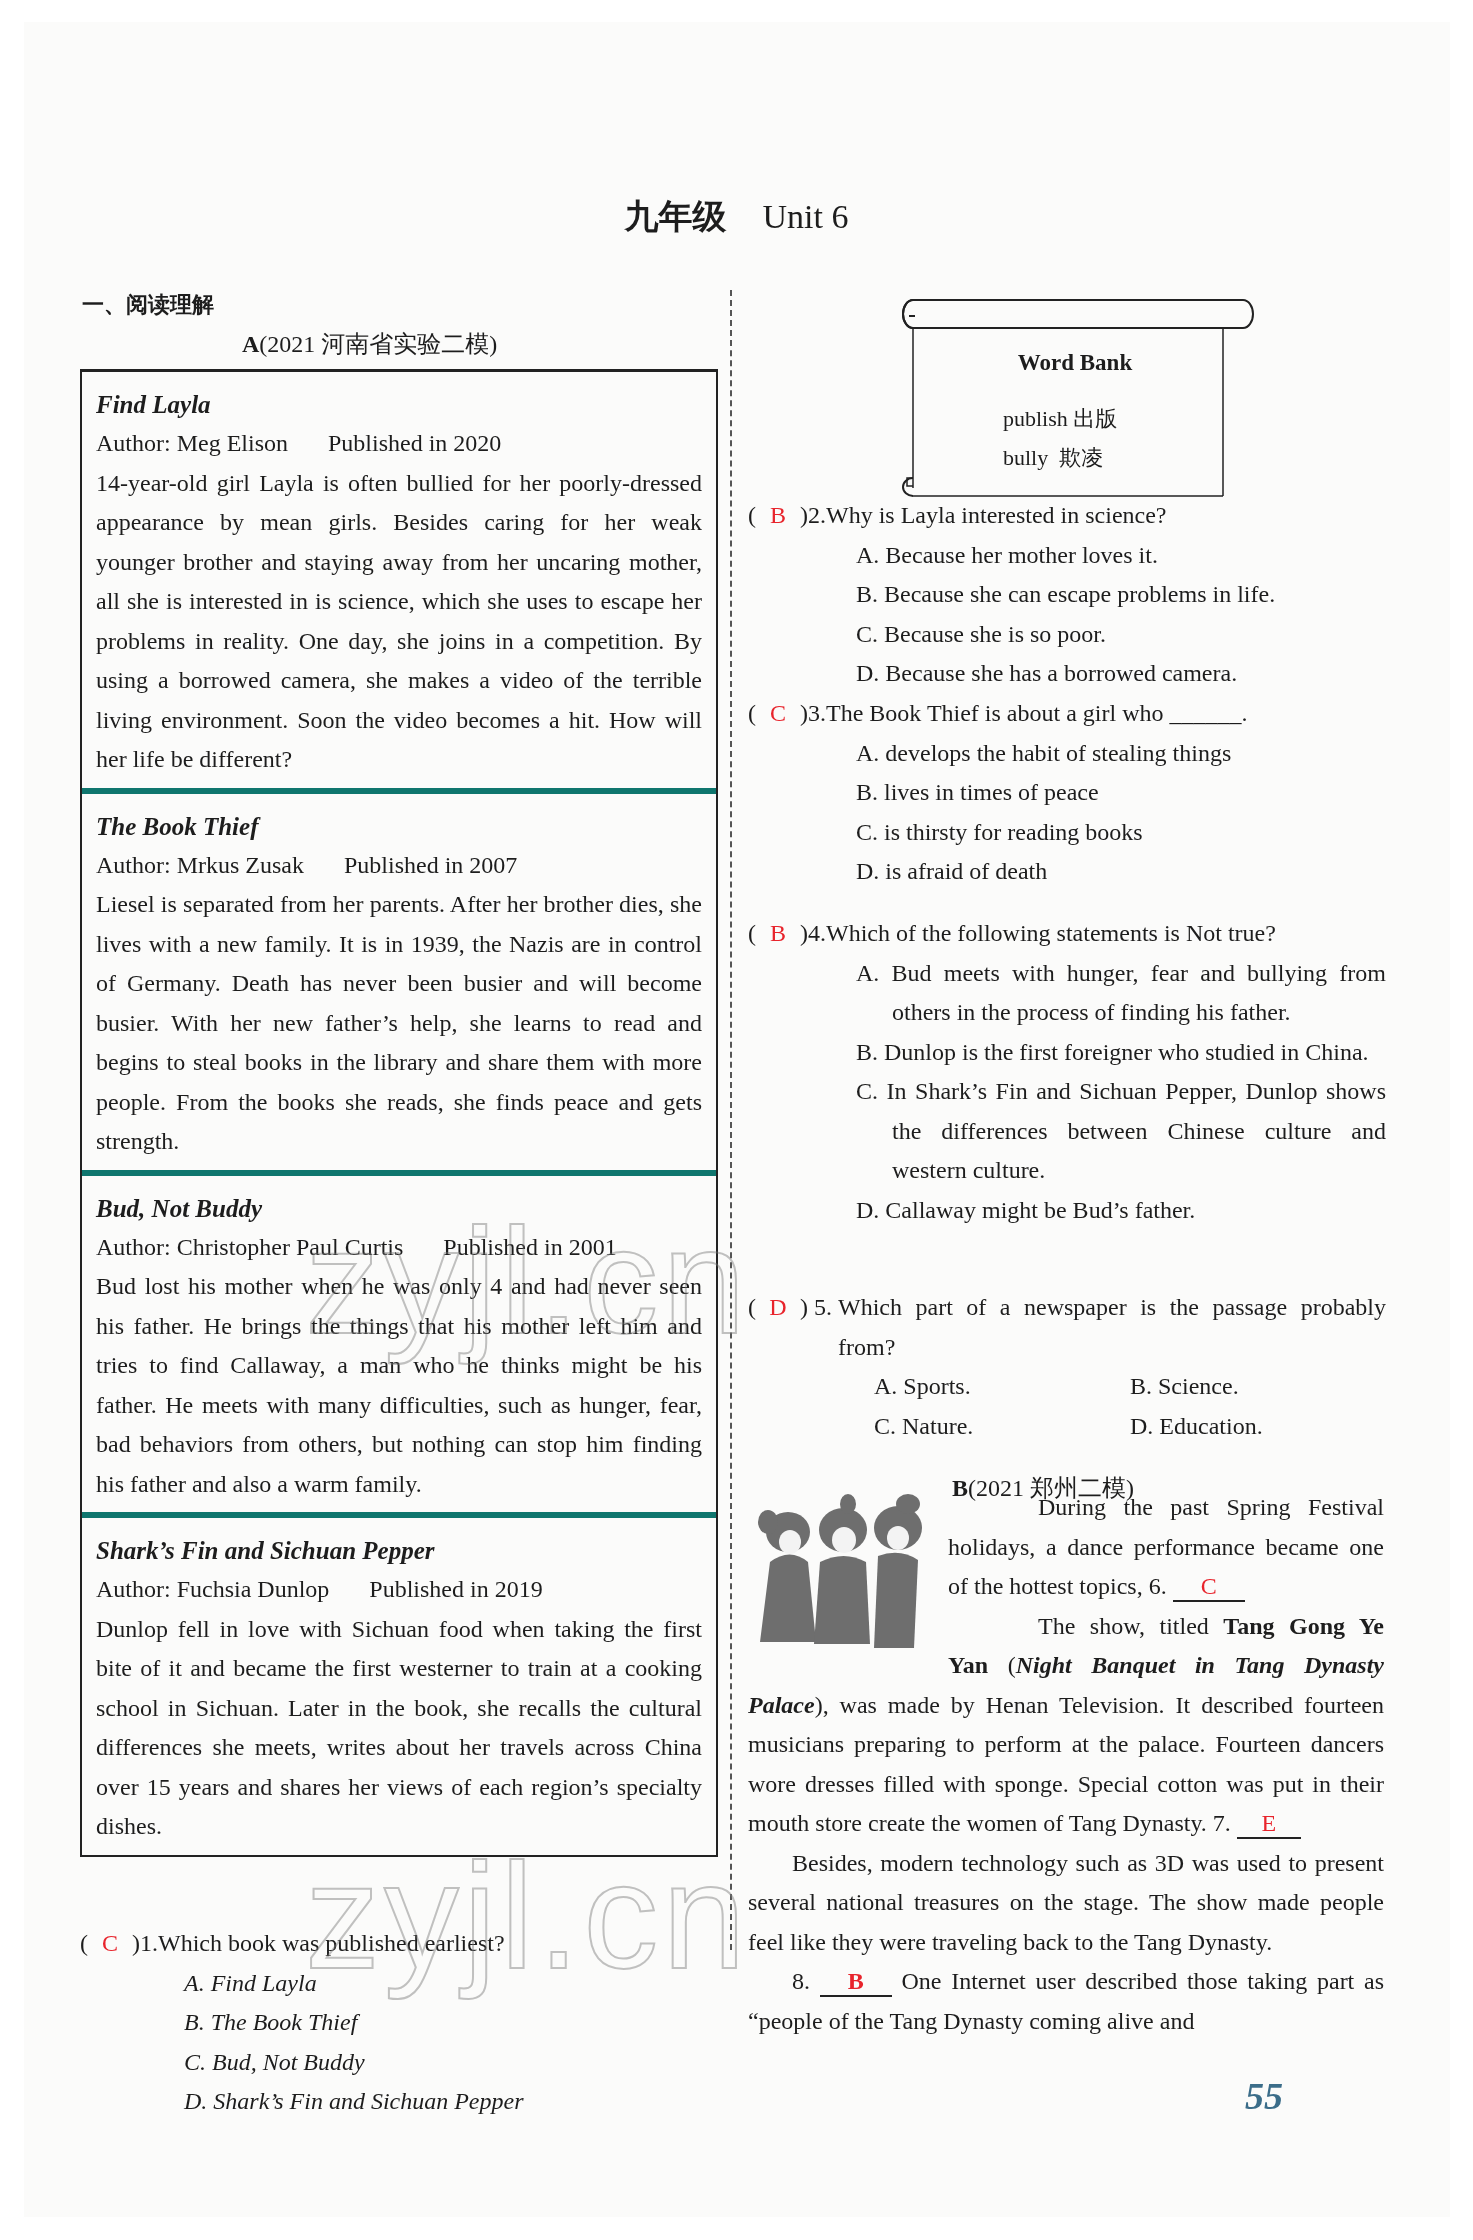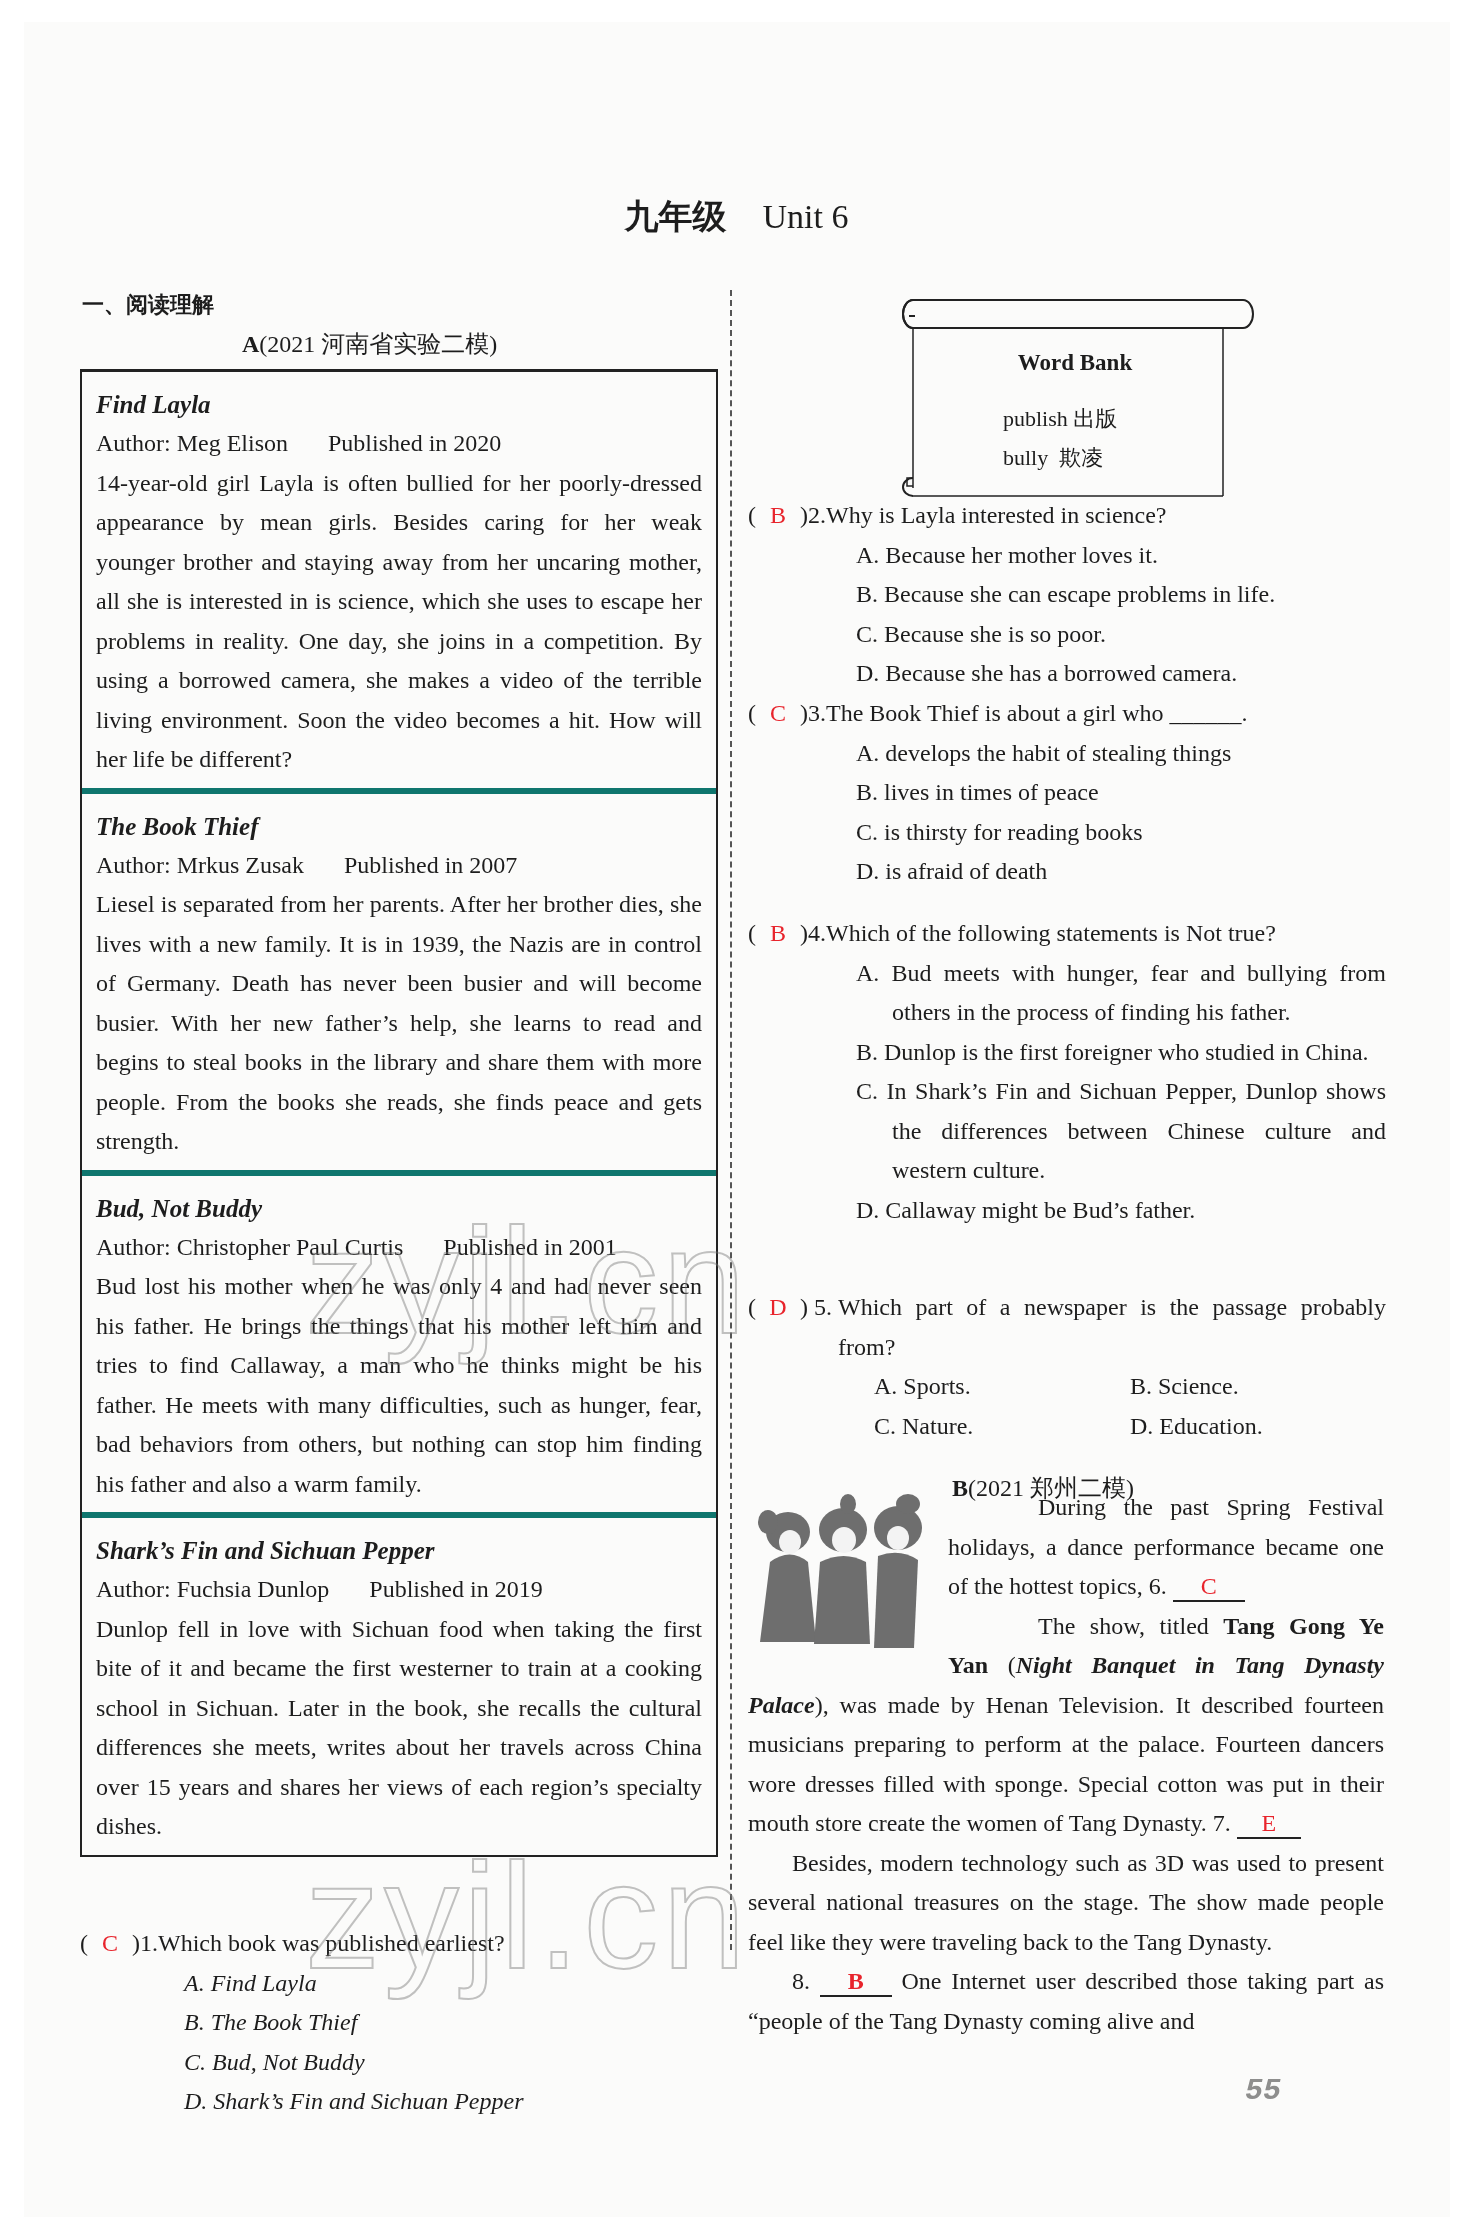--- a/index.html
+++ b/index.html
@@ -44,21 +44,21 @@
     position: absolute; left: 895px; top: 288px; width: 360px; height: 215px;
   }
   .scroll svg { position: absolute; left: 0; top: 0; }
   .wb-title { position: absolute; left: 0; width: 360px; text-align: center; top: 62px; font-weight: bold; font-size: 23px; font-family: "Liberation Serif", serif;}
   .wb-item { position: absolute; left: 108px; font-size: 22px; }
   .passage-b { position: absolute; left: 748px; top: 1488px; width: 636px; font-size: 24px; line-height: 39.5px; text-align: justify; }
   .illus { float: left; width: 190px; height: 160px; margin: 4px 10px 0 0; }
   .indent { text-indent: 112px; }
   .blank { display: inline-block; width: 72px; border-bottom: 2px solid #222; text-align: center; color: #e8242c; line-height: 28px; text-indent: 0; }
   .blank.short { width: 64px; }
-  .page-num { position: absolute; left: 1245px; top: 2074px; font-size: 30px; font-weight: bold; font-style: italic; color: #737373; font-family: Liberation Mono, monospace; opacity: .8; }
+  .page-num { position: absolute; left: 1245px; top: 2074px; font-size: 38px; font-weight: bold; font-style: italic; color: #0c4a6e; font-family: Liberation Serif, serif; opacity: .8; }
   .watermark { position: absolute; font-family: Liberation Sans, sans-serif; font-size: 150px; color: transparent; -webkit-text-stroke: 2px rgba(120,120,120,.45); letter-spacing: 4px; }
 </style>
 </head>
 <body>
 
 <div class="page"></div>
 
 <div class="title">
   <span class="cn">九年级</span><span class="en">Unit 6</span>
 </div>

